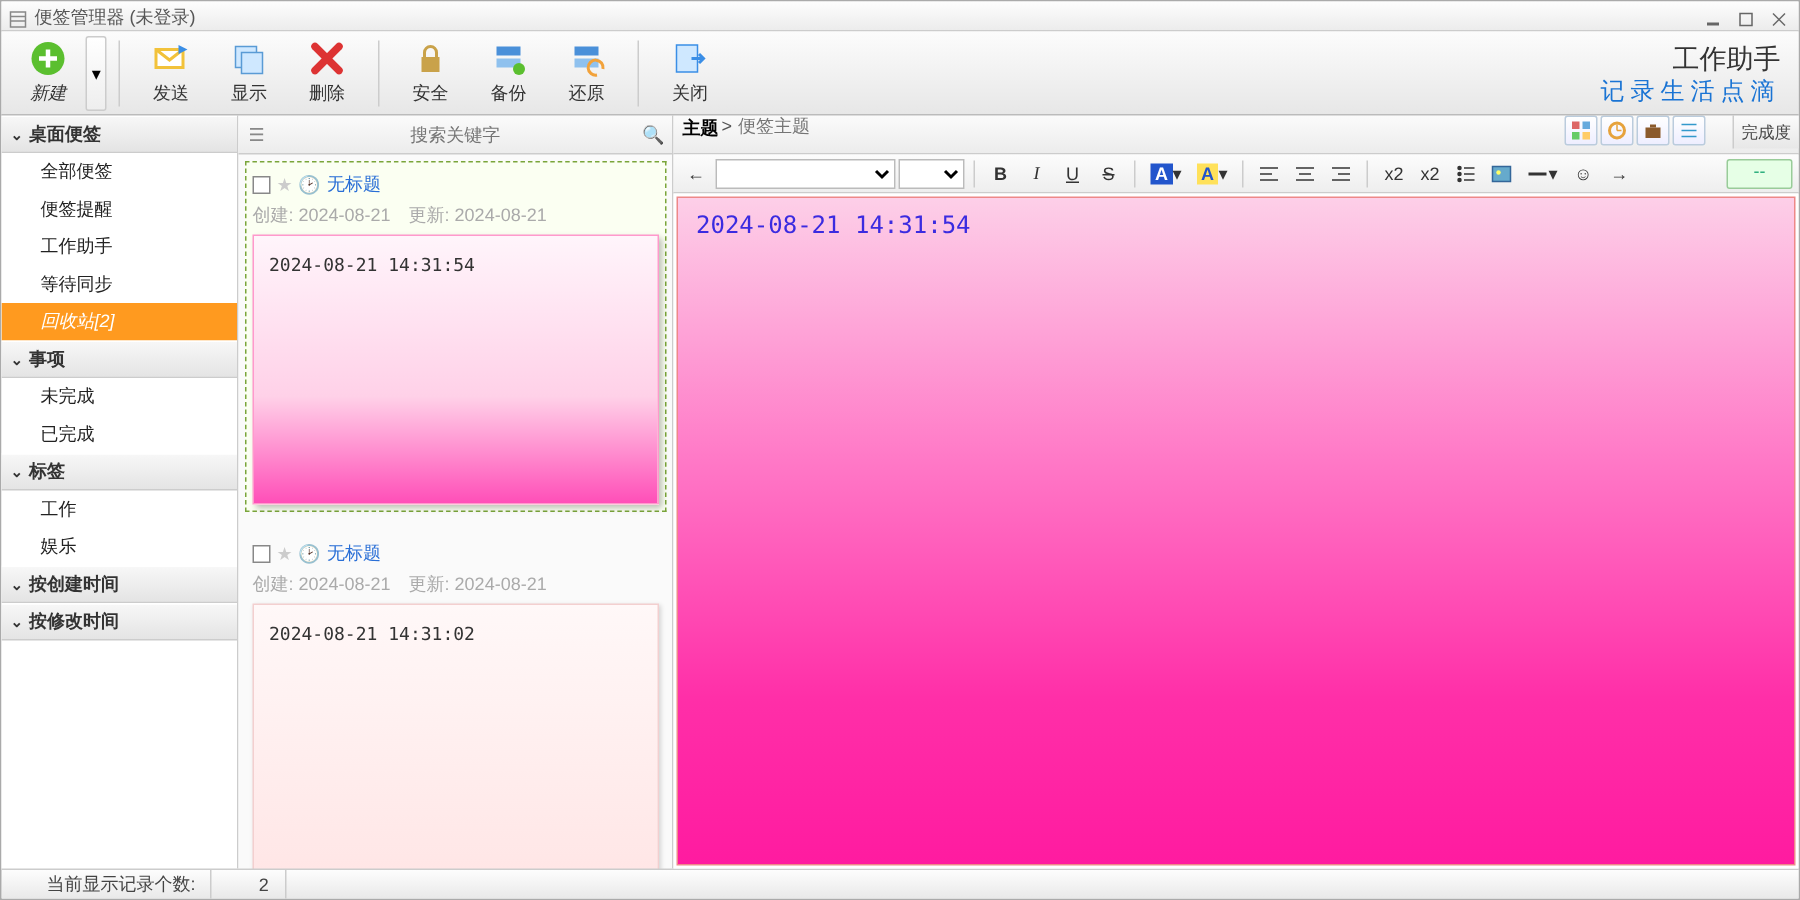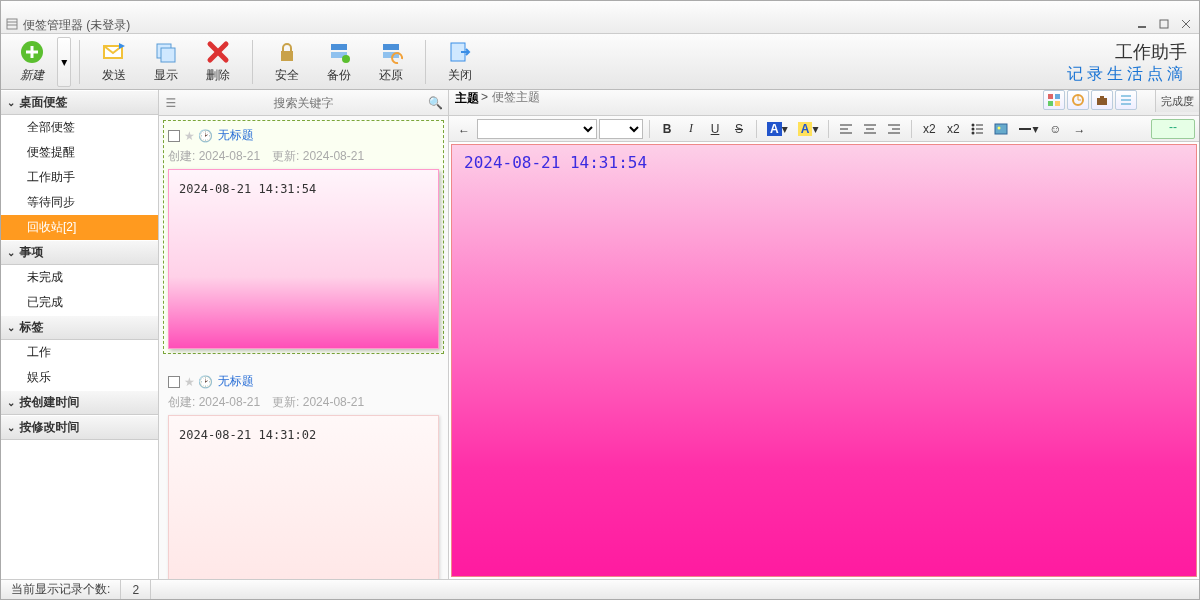--- a/index.html
+++ b/index.html
@@ -1,21 +1,21 @@
 <!DOCTYPE html>
 <html><head>
 <meta charset="utf-8">
 <style>
 * { margin: 0; padding: 0; box-sizing: border-box; font-family: "Microsoft YaHei", SimSun, Arial, sans-serif; font-size: 12px; }
 body { background: #f0f0f0; overflow: hidden; }
 
 .window { width: 1200px; height: 600px; background: #fff; display: flex; flex-direction: column; border: 1px solid #aaa; }
 
 
-.titlebar { height: 20px; background: linear-gradient(#fdfdfd,#ececec); display: flex; align-items: flex-start; padding: 16px 4px; border-bottom: 1px solid #ccc; }
+.titlebar { height: 20px; background: linear-gradient(#fdfdfd,#ececec); display: flex; align-items: flex-end; padding: 0 4px; border-bottom: 1px solid #ccc; }
 .titlebar .icon { width: 14px; height: 14px; margin-right: 4px; display: flex; align-items: center; justify-content: center; color: #666; }
 .titlebar .title { color: #555; flex: 1; }
 .titlebar .winbtns { display: flex; gap: 4px; }
 .titlebar .winbtn { width: 18px; height: 14px; display: flex; align-items: center; justify-content: center; color: #666; cursor: pointer; }
 
 
 .toolbar { height: 56px; background: linear-gradient(#fcfcfc,#e7e7e7); border-bottom: 1px solid #bbb; display: flex; align-items: center; padding: 2px 6px; position: relative; }
 .tool-btn { width: 48px; height: 50px; display: flex; flex-direction: column; align-items: center; justify-content: center; border: 1px solid transparent; border-radius: 3px; cursor: pointer; margin: 0 2px; }
 .tool-btn .ticon { width: 26px; height: 26px; display: flex; align-items: center; justify-content: center; }
 .tool-btn .tlabel { font-size: 12px; color: #333; margin-top: 2px; }
@@ -28,21 +28,21 @@
 .brand .b2 { font-family: "KaiTi","STKaiti",cursive; font-size: 16px; color: #1a74d4; letter-spacing: 4px; margin-left: 43px; }
 
 
 .main { flex: 1; display: flex; min-height: 0; }
 
 
 .sidebar { width: 158px; background: #fff; border-right: 1px solid #ccc; overflow-y: auto; }
 .side-head { background: linear-gradient(#f7f7f7,#e4e4e4); border-top: 1px solid #fff; border-bottom: 1px solid #ccc; padding: 3px 6px; display: flex; align-items: center; font-weight: bold; color: #333; cursor: pointer; }
 .side-head .arrow { margin-right: 4px; font-size: 10px; }
 .side-item { padding: 4px 6px 4px 26px; color: #222; cursor: pointer; }
-.side-item.active { background: #ff9a1f; color: #fff; }
+.side-item.active { background: #ff9a1f; color: #fff; font-style: italic; }
 
 
 .center { width: 290px; border-right: 1px solid #ccc; display: flex; flex-direction: column; background: #fafafa; min-height: 0; }
 .searchbar { height: 26px; border-bottom: 1px solid #ccc; display: flex; align-items: center; background: linear-gradient(#fbfbfb,#ececec); }
 .searchbar .menu-ic { width: 24px; text-align: center; color: #888; cursor: pointer; }
 .searchbar input { flex: 1; border: none; background: transparent; text-align: center; color: #666; outline: none; }
 .searchbar .mag { width: 24px; text-align: center; color: #888; cursor: pointer; }
 .note-list { flex: 1; overflow-y: auto; padding: 4px; }
 .note-card-wrap { border: 1px dashed #7aa53a; background: #fbfff2; padding: 4px; margin-bottom: 12px; }
 .note-meta { display: flex; align-items: center; gap: 4px; padding: 2px 0; }
@@ -71,21 +71,21 @@
 .editbar select, .editbar .sel { height: 20px; border: 1px solid #bbb; background: #fff; font-size: 12px; }
 .editbar .fontbox { width: 120px; }
 .editbar .done-ind { margin-left: auto; width: 44px; height: 20px; border: 1px solid #9c9; background: #e6ffe6; color: #2a7; text-align: center; border-radius: 2px; }
 
 .canvas-wrap { flex: 1; position: relative; overflow: auto; background: #fff; padding: 2px; }
 .canvas { min-height: 100%; background: linear-gradient(180deg,#fdcfe8 0%, #ff77c6 40%, #ff2fa8 75%, #ff1ba0 100%); border: 1px solid #e88; }
 .canvas .stamp { font-family: Consolas, monospace; font-size: 16px; color: #3b2be0; padding: 8px 12px; }
 
 
 .statusbar { height: 20px; background: linear-gradient(#fdfdfd,#e9e9e9); border-top: 1px solid #ccc; display: flex; align-items: center; }
-.statusbar .cell { padding: 0 10px; border-right: 1px solid #ccc; color: #444; height: 100%; display: flex; align-items: center; }
+.statusbar .cell { padding: 0 10px; border-right: 1px solid #ccc; color: #444; height: 100%; display: flex; align-items: center; margin-left: 20px; }
 svg { display: block; }
 </style>
 </head>
 <body>
 
 <div class="window">
 
   <div class="titlebar">
     <span class="icon">
       <svg width="12" height="12" viewBox="0 0 12 12">

